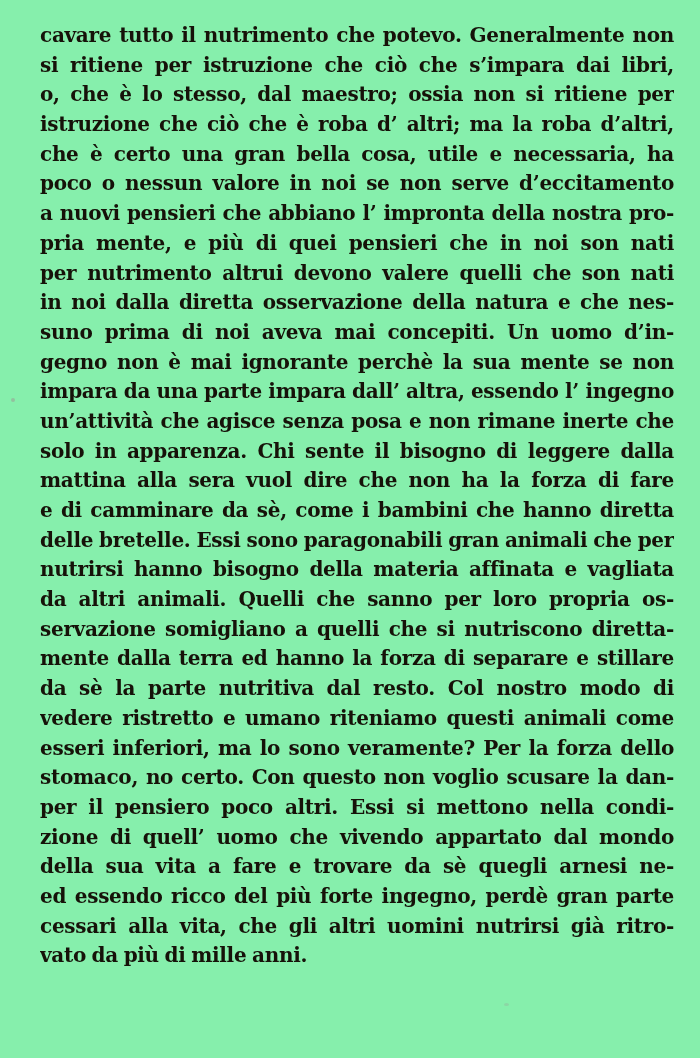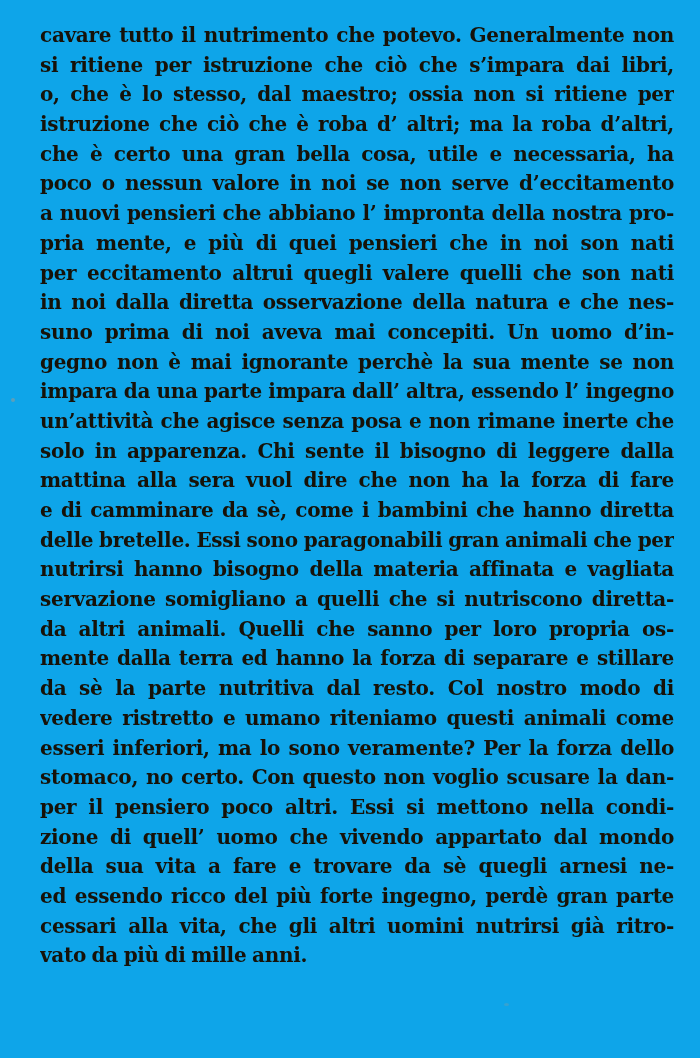--- a/index.html
+++ b/index.html
@@ -4,21 +4,21 @@
 <style>
   html, body {
     margin: 0;
     padding: 0;
     background: #ffffff;
   }
   .page {
     position: relative;
     width: 700px;
     height: 1058px;
-    background: #0ea5e9;
+    background: #86efac;
     overflow: hidden;
   }
   .text-block {
     position: absolute;
     left: 40px;
     top: 21px;
     width: 634px;
     font-family: "DejaVu Serif", serif;
     font-weight: 700;
     font-size: 20px;
@@ -54,33 +54,33 @@
 <div class="page">
   <div class="text-block" id="text-block">
       <div class="line">cavare tutto il nutrimento che potevo. Generalmente non</div>
       <div class="line">si ritiene per istruzione che ciò che s’impara dai libri,</div>
       <div class="line">o, che è lo stesso, dal maestro; ossia non si ritiene per</div>
       <div class="line">istruzione che ciò che è roba d’ altri; ma la roba d’altri,</div>
       <div class="line">che è certo una gran bella cosa, utile e necessaria, ha</div>
       <div class="line">poco o nessun valore in noi se non serve d’eccitamento</div>
       <div class="line">a nuovi pensieri che abbiano l’ impronta della nostra pro-</div>
       <div class="line">pria mente, e più di quei pensieri che in noi son nati</div>
-      <div class="line">per eccitamento altrui quegli valere quelli che son nati</div>
+      <div class="line">per nutrimento altrui devono valere quelli che son nati</div>
       <div class="line">in noi dalla diretta osservazione della natura e che nes-</div>
       <div class="line">suno prima di noi aveva mai concepiti. Un uomo d’in-</div>
       <div class="line">gegno non è mai ignorante perchè la sua mente se non</div>
       <div class="line">impara da una parte impara dall’ altra, essendo l’ ingegno</div>
       <div class="line">un’attività che agisce senza posa e non rimane inerte che</div>
       <div class="line">solo in apparenza. Chi sente il bisogno di leggere dalla</div>
       <div class="line">mattina alla sera vuol dire che non ha la forza di fare</div>
       <div class="line">e di camminare da sè, come i bambini che hanno diretta</div>
       <div class="line">delle bretelle. Essi sono paragonabili gran animali che per</div>
       <div class="line">nutrirsi hanno bisogno della materia affinata e vagliata</div>
+      <div class="line">da altri animali. Quelli che sanno per loro propria os-</div>
       <div class="line">servazione somigliano a quelli che si nutriscono diretta-</div>
-      <div class="line">da altri animali. Quelli che sanno per loro propria os-</div>
       <div class="line">mente dalla terra ed hanno la forza di separare e stillare</div>
       <div class="line">da sè la parte nutritiva dal resto. Col nostro modo di</div>
       <div class="line">vedere ristretto e umano riteniamo questi animali come</div>
       <div class="line">esseri inferiori, ma lo sono veramente? Per la forza dello</div>
       <div class="line">stomaco, no certo. Con questo non voglio scusare la dan-</div>
       <div class="line">per il pensiero poco altri. Essi si mettono nella condi-</div>
       <div class="line">zione di quell’ uomo che vivendo appartato dal mondo</div>
       <div class="line">della sua vita a fare e trovare da sè quegli arnesi ne-</div>
       <div class="line">ed essendo ricco del più forte ingegno, perdè gran parte</div>
       <div class="line">cessari alla vita, che gli altri uomini nutrirsi già ritro-</div>

